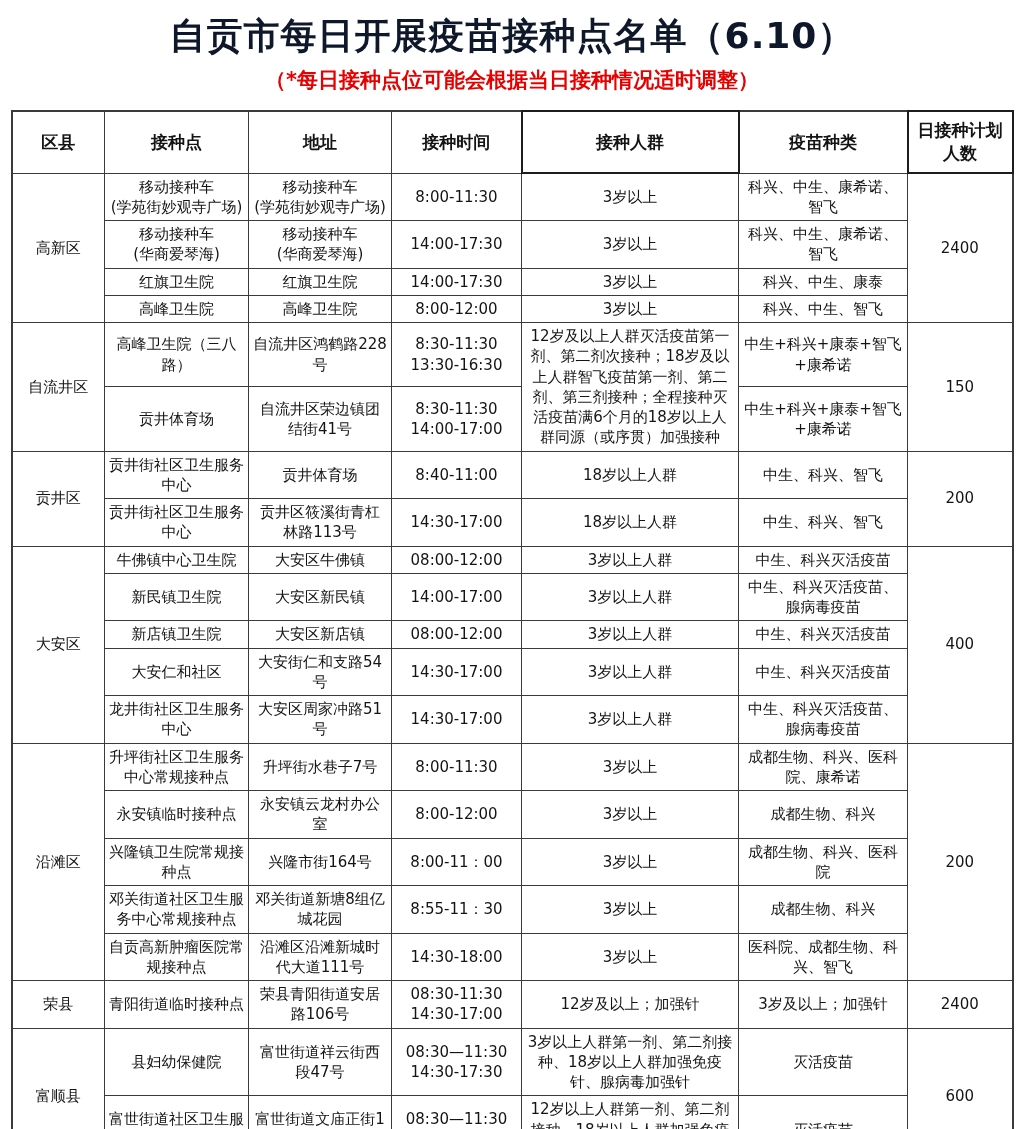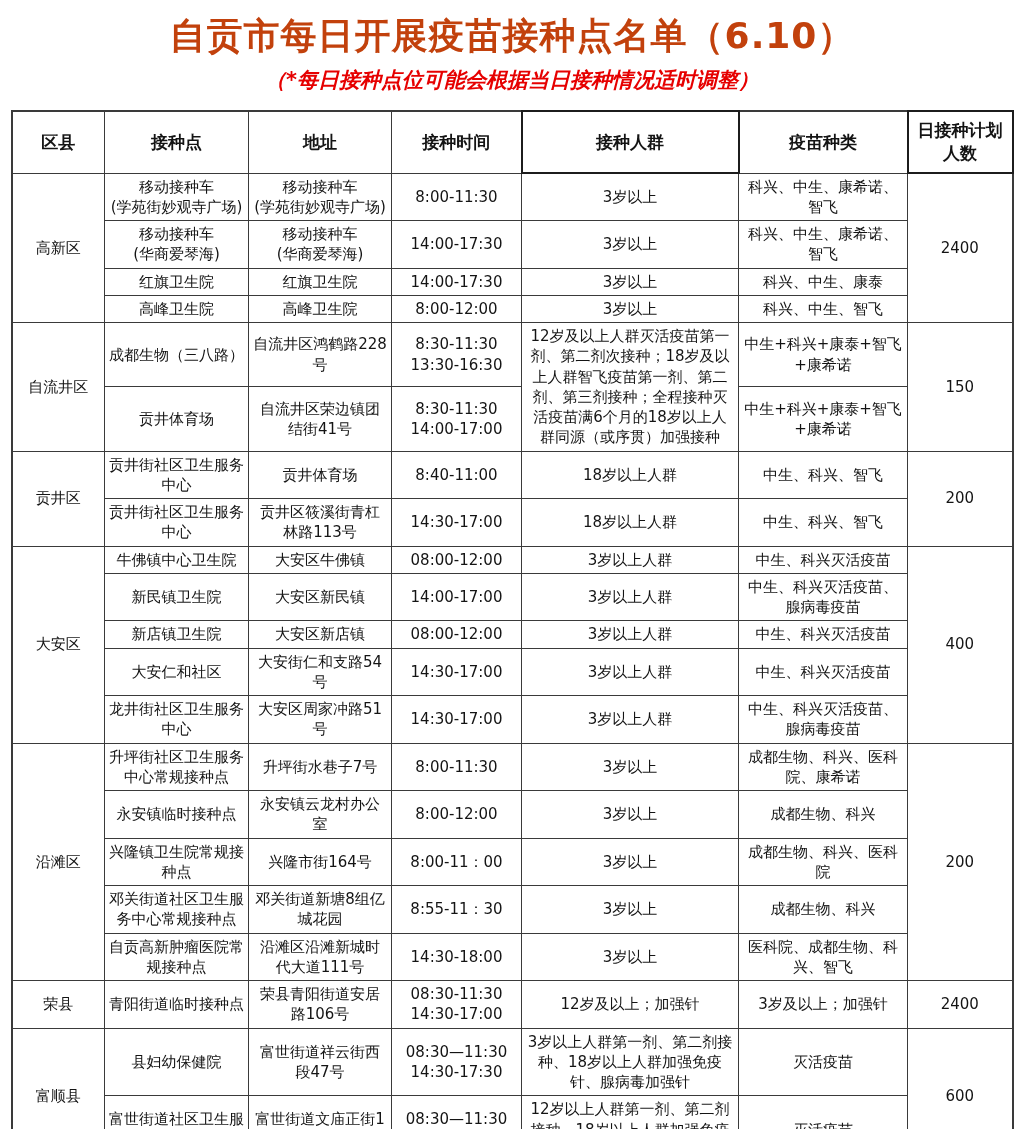--- a/index.html
+++ b/index.html
@@ -19,28 +19,27 @@
   .title-block {
     text-align: center;
     padding-top: 14px;
   }
   .main-title {
     font-size: 36px;
     font-weight: bold;
     letter-spacing: 1px;
     line-height: 1.2;
     margin: 0;
-    color: #c2410c;
+    color: #0f172a;
   }
   .sub-title {
     font-size: 21px;
     font-weight: bold;
     margin-top: 9px;
     color: #e60000;
-    font-style: italic;
   }
   table.vax {
     border-collapse: collapse;
     table-layout: fixed;
     width: 1001px;
     margin: 16px auto 0 auto;
     border: 2px solid #3a3a3a;
   }
   table.vax th, table.vax td {
     border: 1px solid #3a3a3a;
@@ -143,21 +142,21 @@
         </tr>
         <tr>
           <td>高峰卫生院</td>
           <td>高峰卫生院</td>
           <td class="time">8:00-12:00</td>
           <td>3岁以上</td>
           <td>科兴、中生、智飞</td>
         </tr>
         <tr>
           <td class="district" rowspan="2">自流井区</td>
-          <td>成都生物（三八路）</td>
+          <td>高峰卫生院（三八路）</td>
           <td>自流井区鸿鹤路228号</td>
           <td class="time">8:30-11:30
 13:30-16:30</td>
           <td rowspan="2">12岁及以上人群灭活疫苗第一剂、第二剂次接种；18岁及以上人群智飞疫苗第一剂、第二剂、第三剂接种；全程接种灭活疫苗满6个月的18岁以上人群同源（或序贯）加强接种</td>
           <td>中生+科兴+康泰+智飞
 +康希诺</td>
           <td class="daily" rowspan="2">150</td>
         </tr>
         <tr>
           <td>贡井体育场</td>

